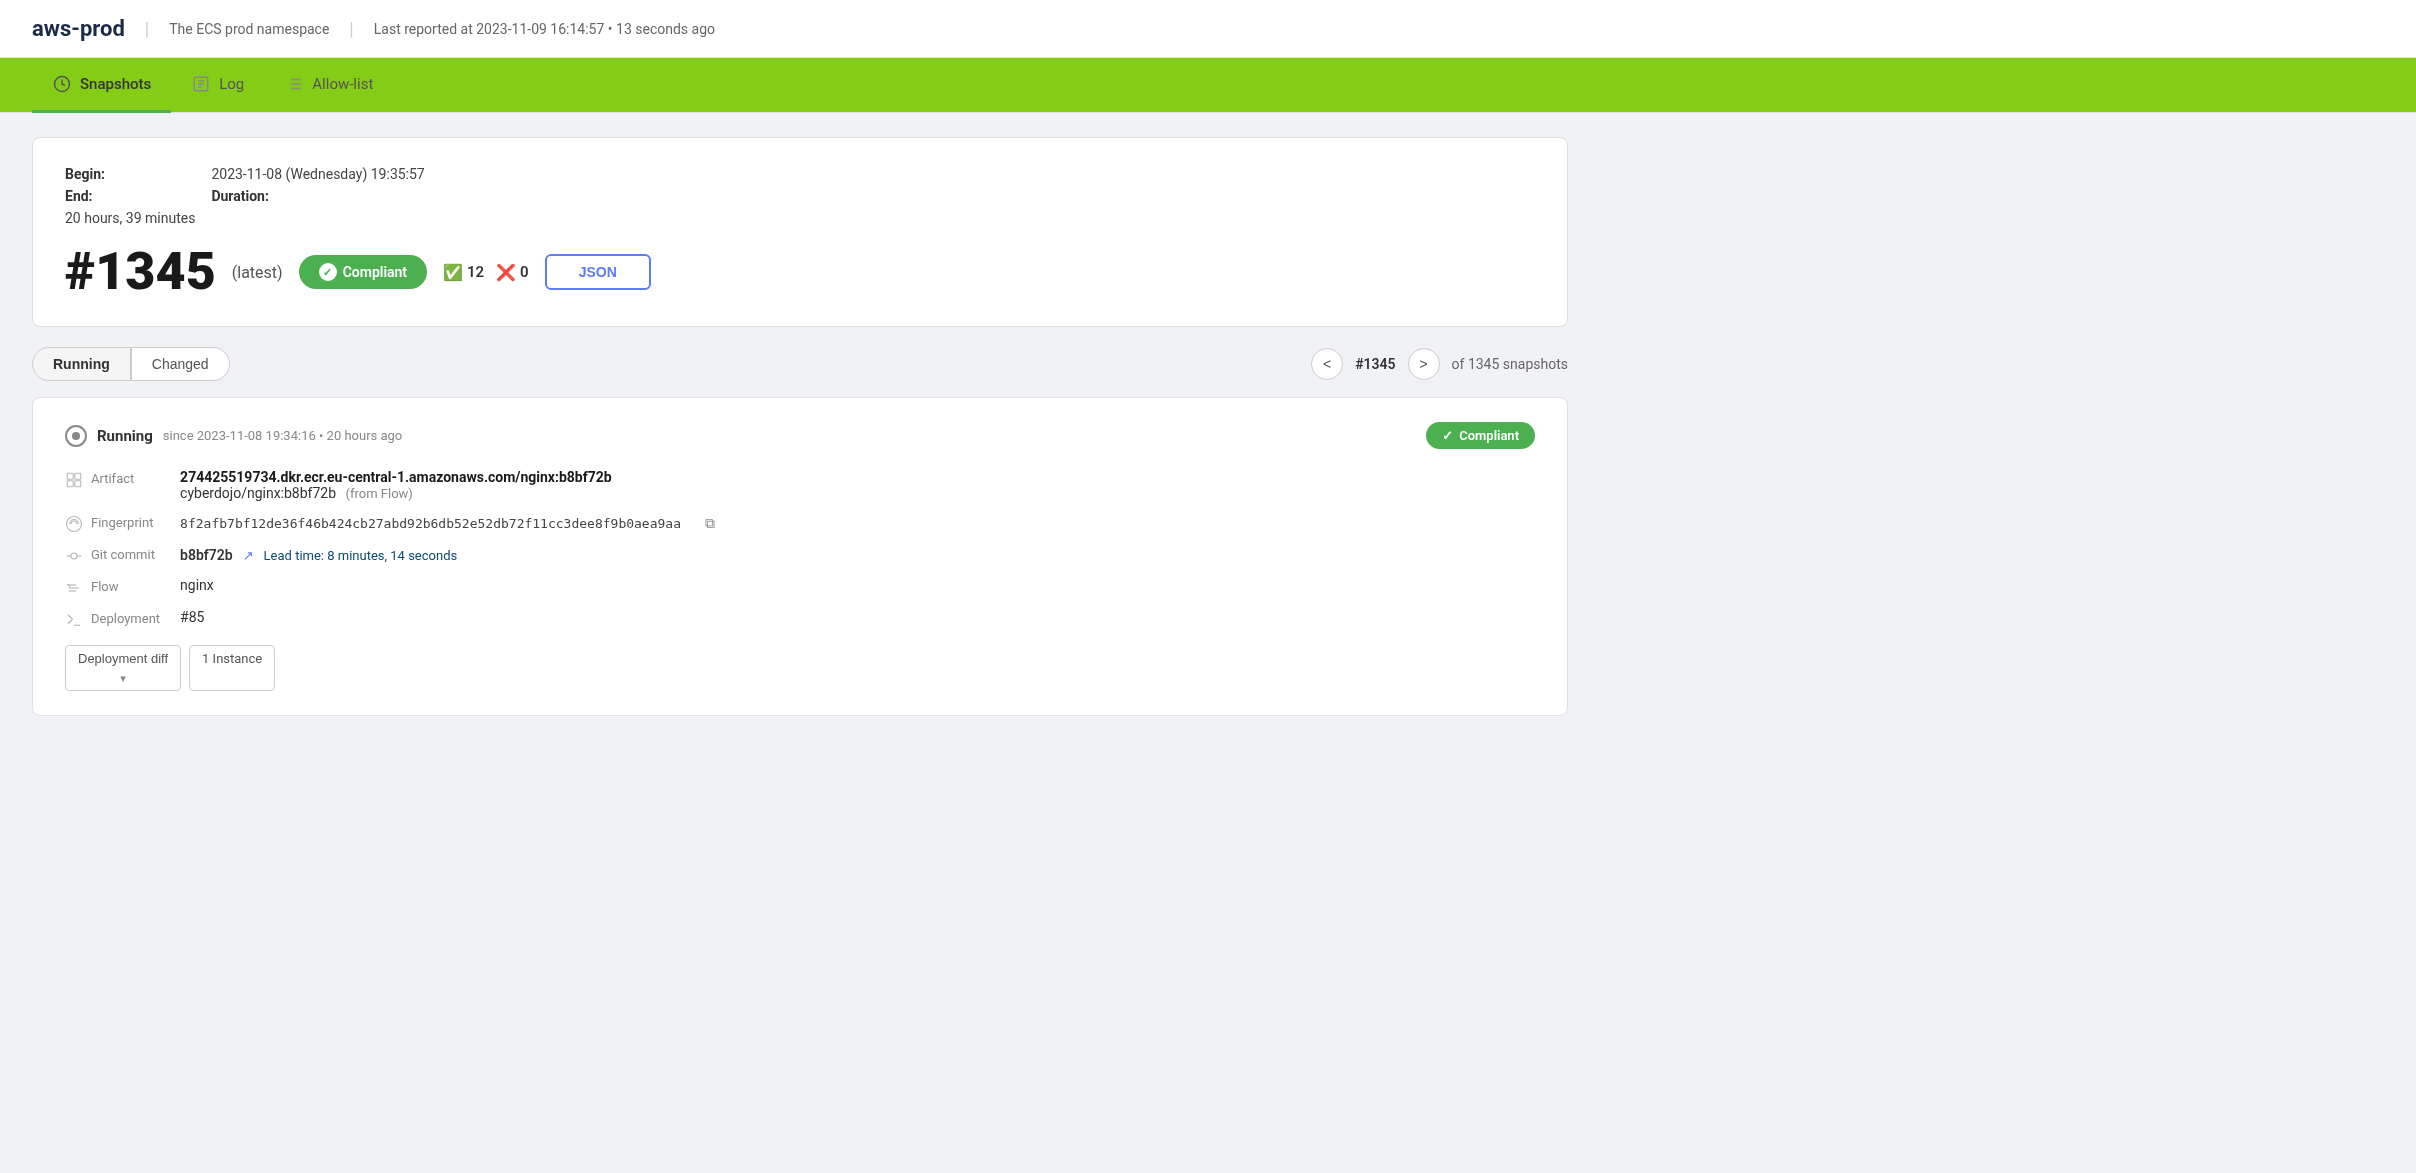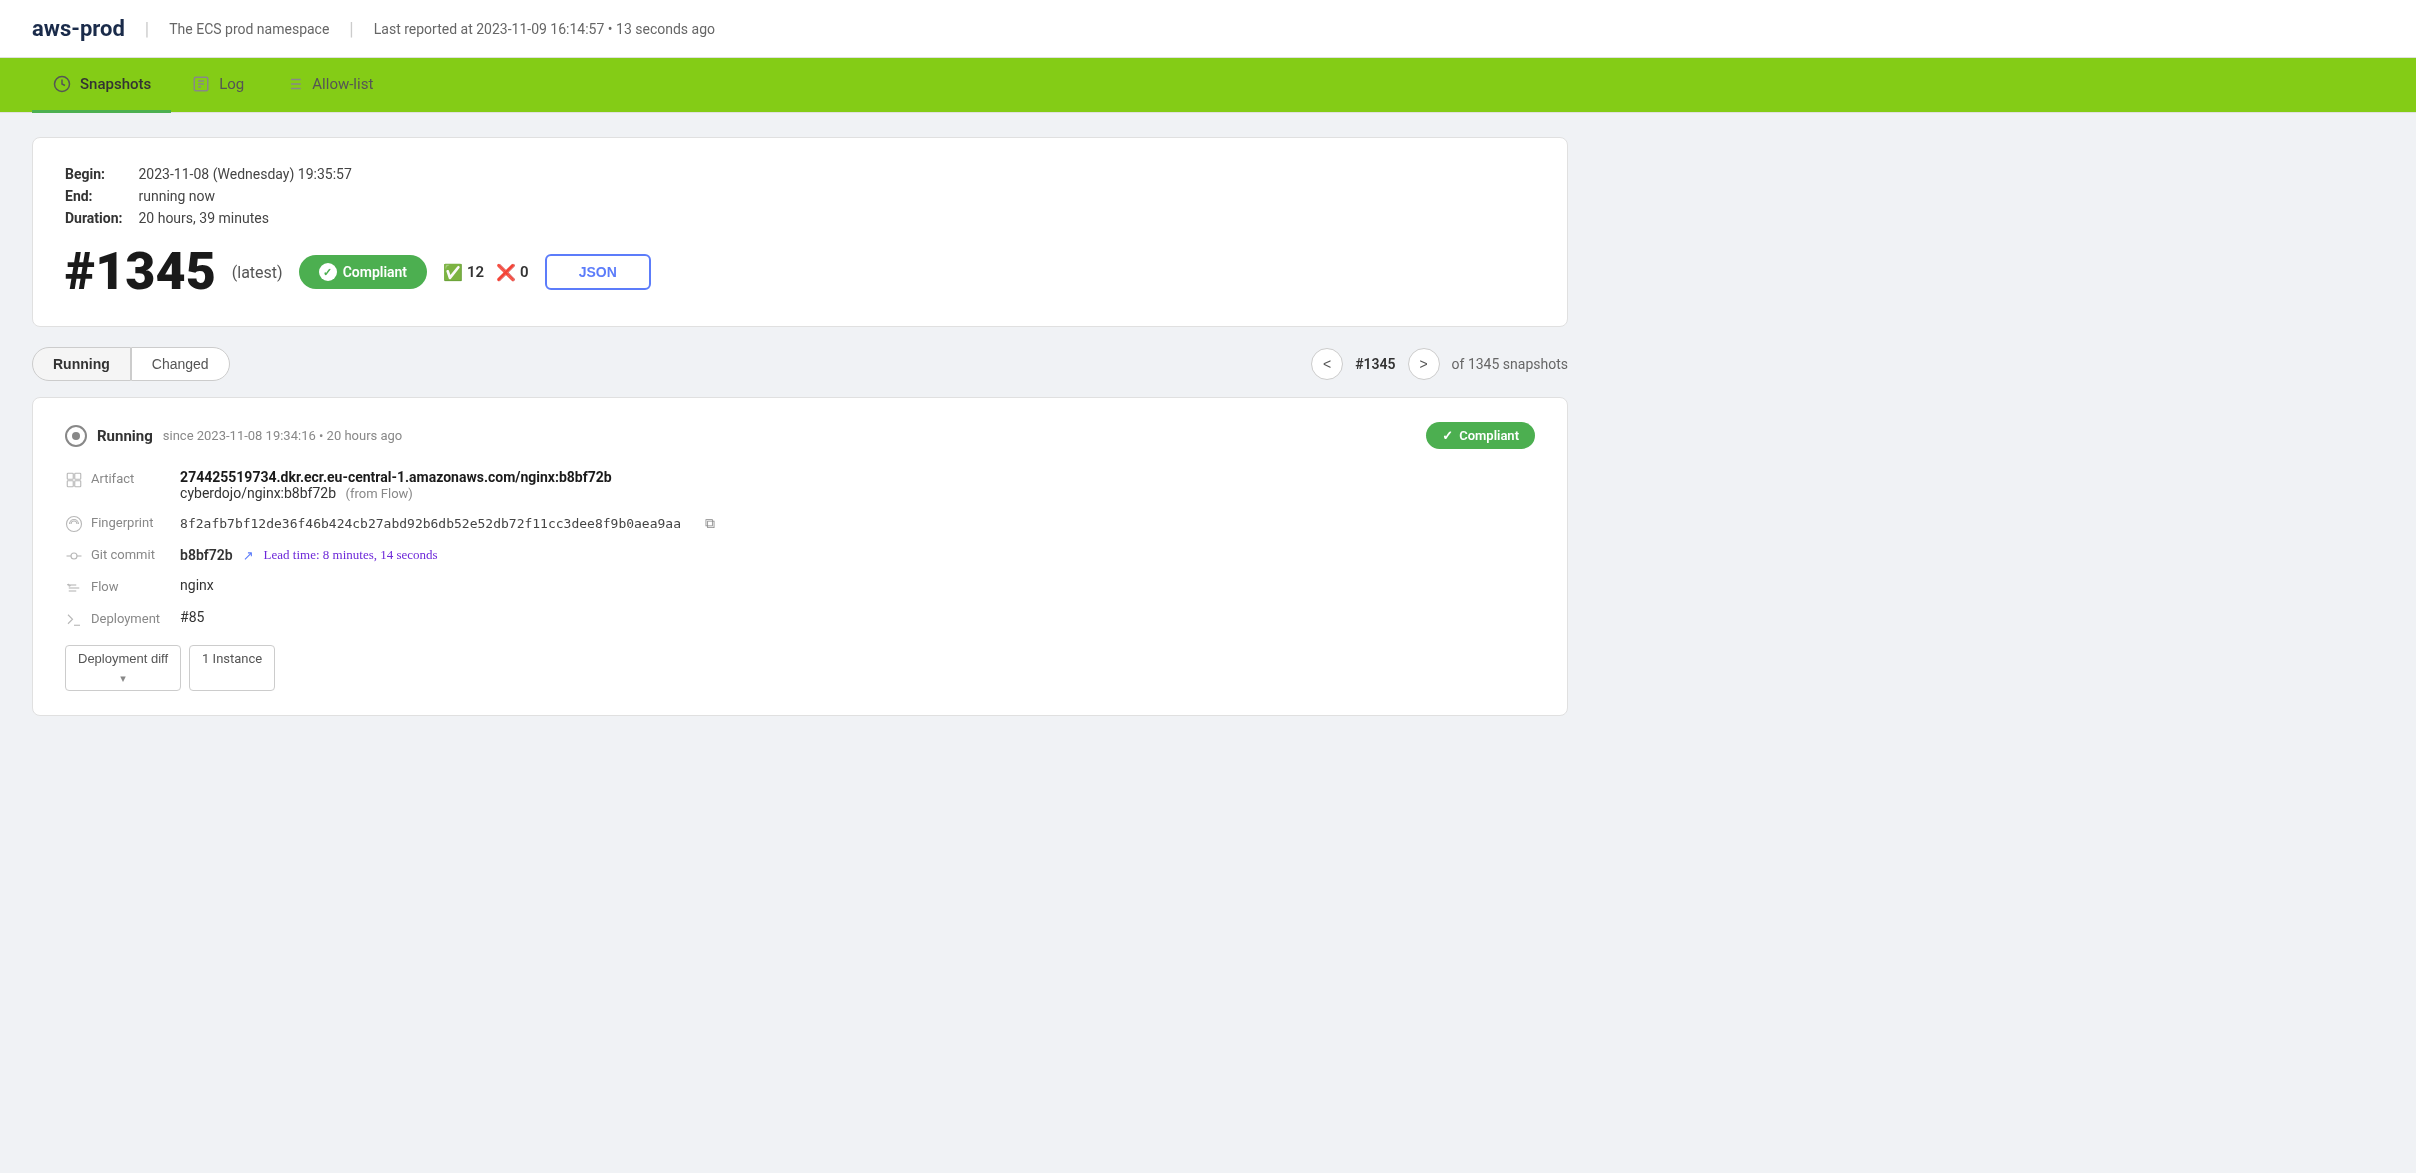--- a/index.html
+++ b/index.html
@@ -307,23 +307,22 @@
     .git-hash {
       font-weight: 600;
       color: #333;
     }
     .external-link {
       cursor: pointer;
       color: #5c7cfa;
       font-size: 13px;
     }
     .lead-time {
-      color: #6d28d9;
-      font-size: 13px;
-      font-family: Liberation Serif, serif;
+      color: #0c4a6e;
+      font-size: 13px;
     }
     .tag-buttons {
       display: flex;
       gap: 8px;
       margin-top: 16px;
     }
     .tag-btn {
       border: 1px solid #ccc;
       background: white;
       border-radius: 4px;
@@ -412,21 +411,20 @@
   </div>
 </div>
 
 <div class="main-content">
 
   <div class="snapshot-card">
     <div class="info-grid">
       <span class="info-label">Begin:</span>
       <span class="info-value">2023-11-08 (Wednesday) 19:35:57</span>
       <span class="info-label">End:</span>
-      <span class="info-value">running now</span>
       <span class="info-label">Duration:</span>
       <span class="info-value">20 hours, 39 minutes</span>
     </div>
     <div class="snapshot-number-row">
       <span class="snapshot-number">#1345</span>
       <span class="latest-badge">(latest)</span>
       <div class="compliant-badge">
         <div class="check-icon"></div>
         <span>Compliant</span>
       </div>

